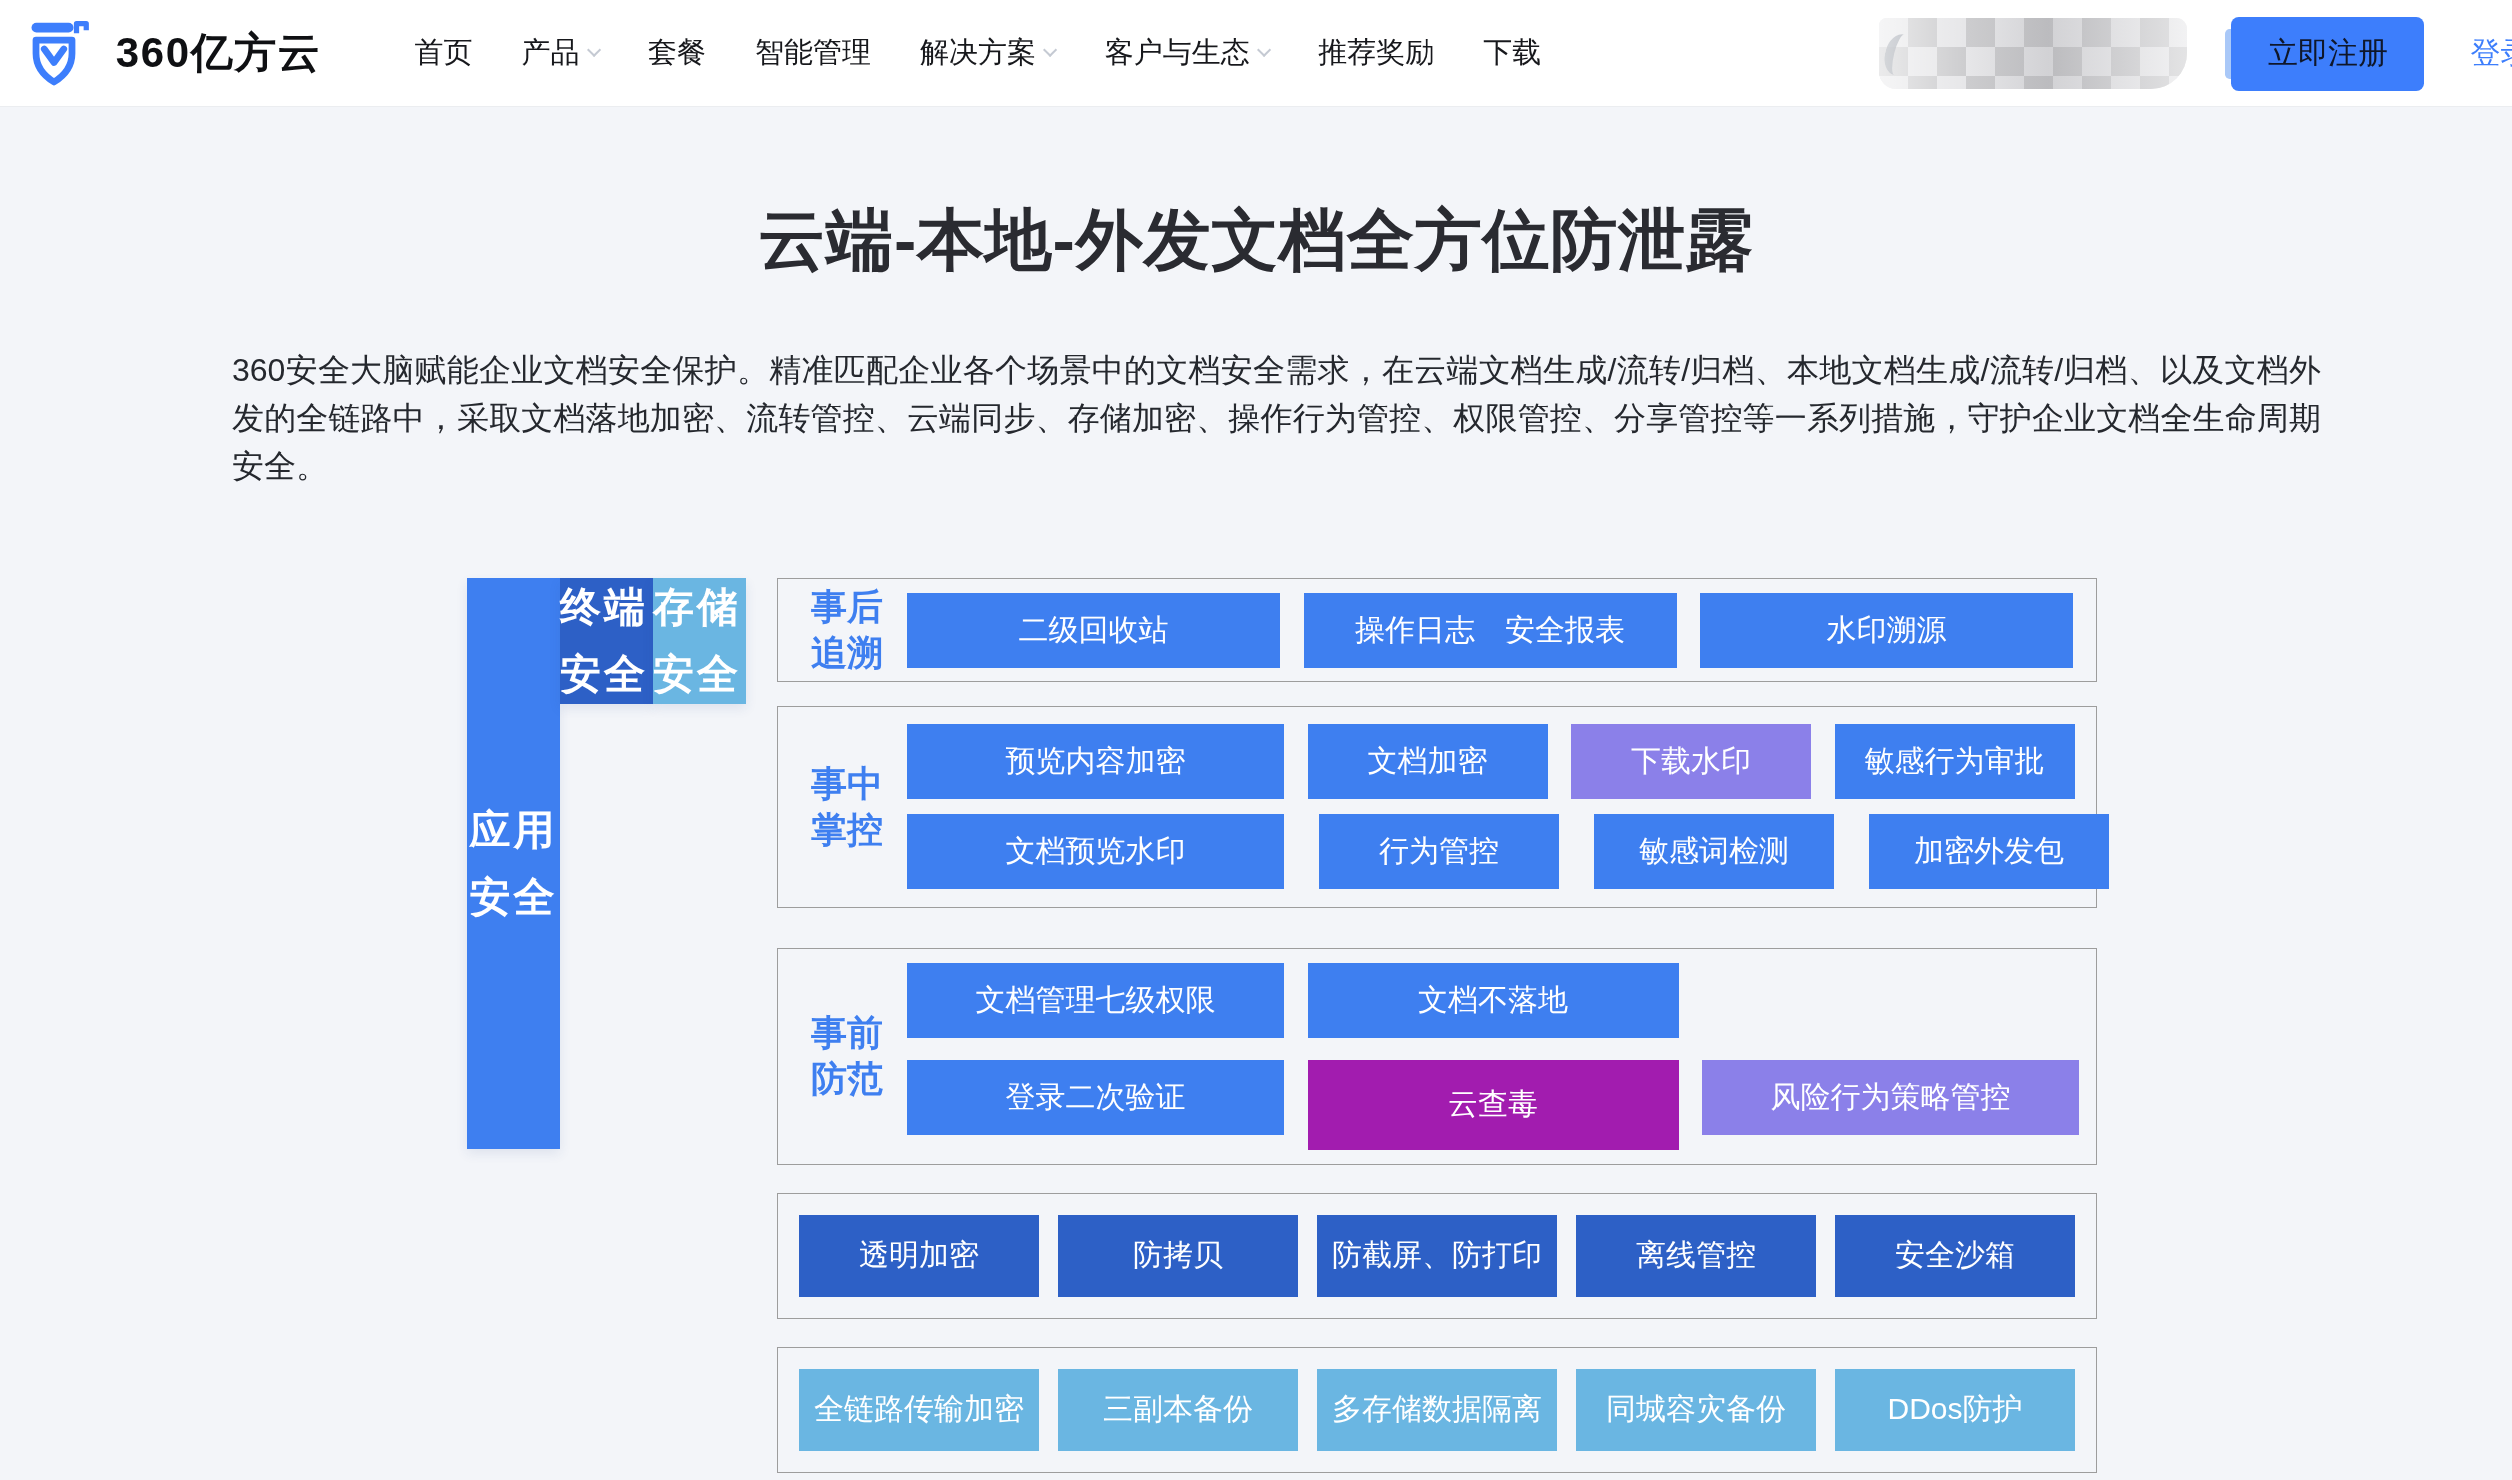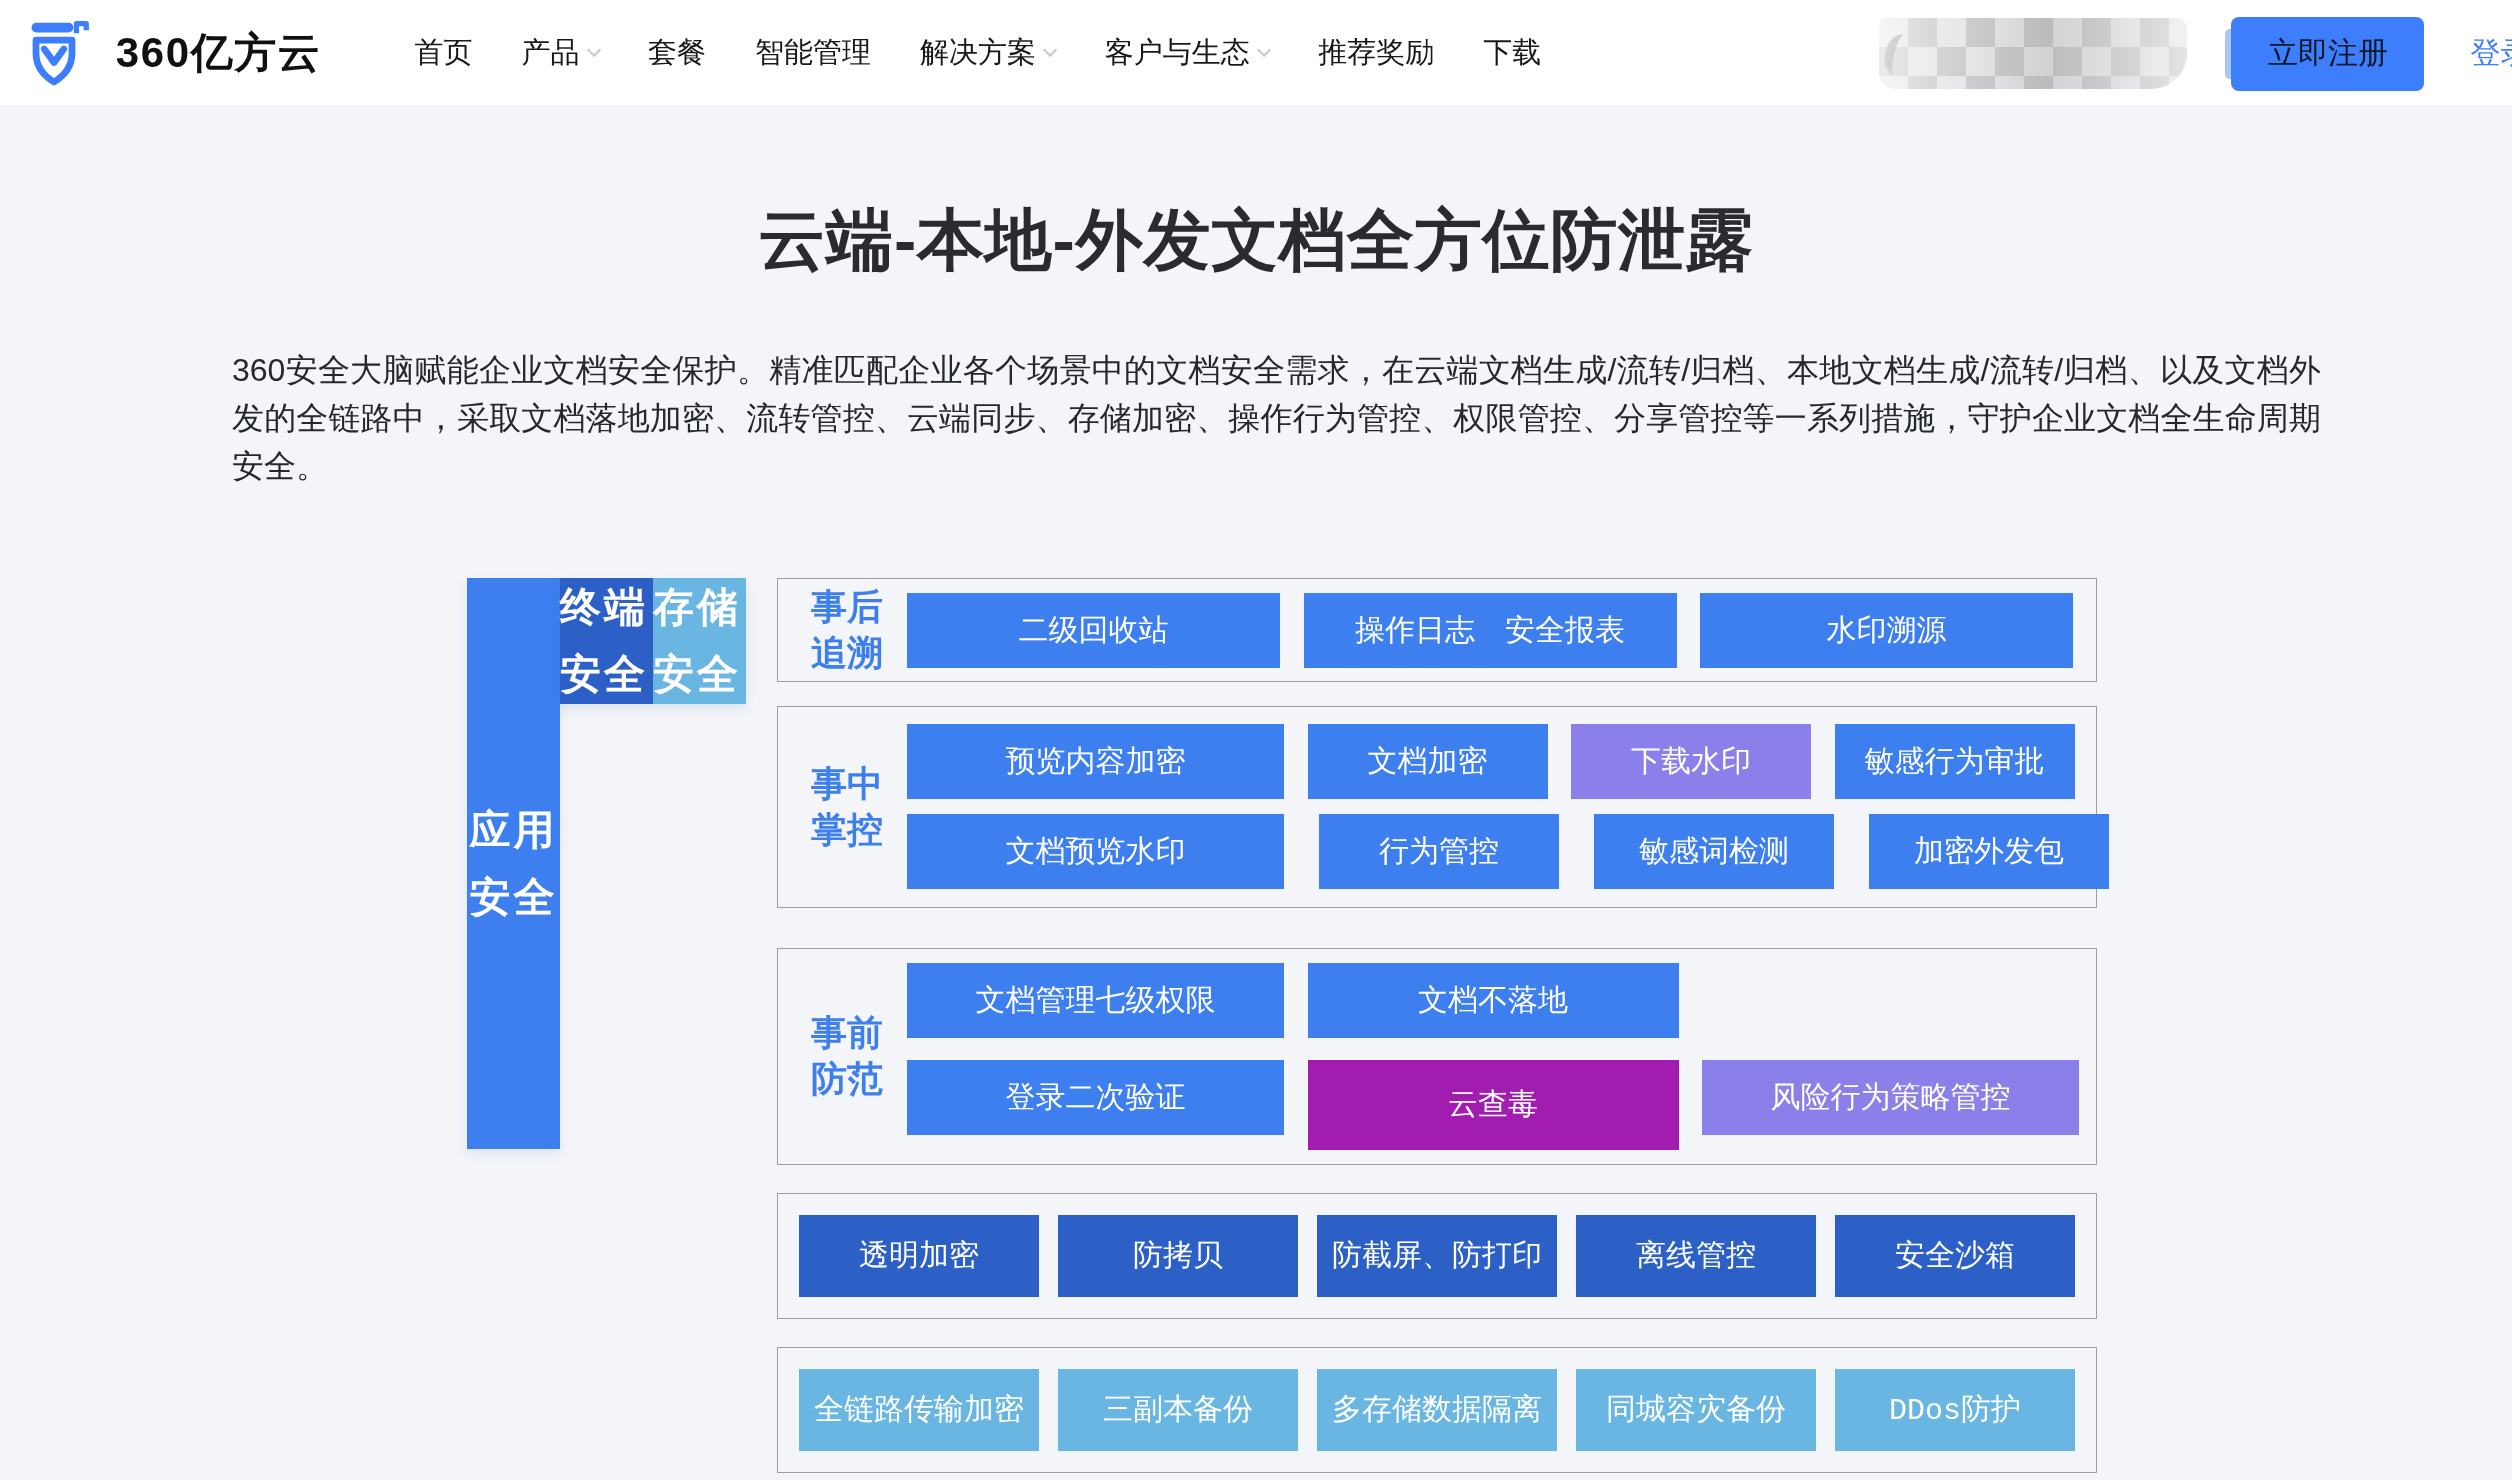--- a/index.html
+++ b/index.html
@@ -226,21 +226,21 @@
               <div class="dbox" style="width: 240px; height: 82px; background: rgb(45, 96, 198);">透明加密</div>
               <div class="dbox" style="width: 240px; height: 82px; background: rgb(45, 96, 198);">防拷贝</div>
               <div class="dbox" style="width: 240px; height: 82px; background: rgb(45, 96, 198);">防截屏、防打印</div>
               <div class="dbox" style="width: 240px; height: 82px; background: rgb(45, 96, 198);">离线管控</div>
               <div class="dbox" style="width: 240px; height: 82px; background: rgb(45, 96, 198);">安全沙箱</div>
             </div>
           </div>
         </div>
         <div class="frame" style="height: 126px; margin-bottom: 0px; border-color: rgb(157, 157, 157);">
           <div class="rows-wrap" style="padding-left: 21px;">
-            <div class="box-row" style="gap: 19px; font-family: Liberation Mono, monospace;">
+            <div class="box-row" style="gap: 19px;">
               <div class="dbox" style="width: 240px; height: 82px; background: rgb(106, 182, 226);">全链路传输加密</div>
               <div class="dbox" style="width: 240px; height: 82px; background: rgb(106, 182, 226);">三副本备份</div>
               <div class="dbox" style="width: 240px; height: 82px; background: rgb(106, 182, 226);">多存储数据隔离</div>
               <div class="dbox" style="width: 240px; height: 82px; background: rgb(106, 182, 226);">同城容灾备份</div>
               <div class="dbox" style="width: 240px; height: 82px; background: rgb(106, 182, 226);">DDos防护</div>
             </div>
           </div>
         </div>
       </div>
   </section>

